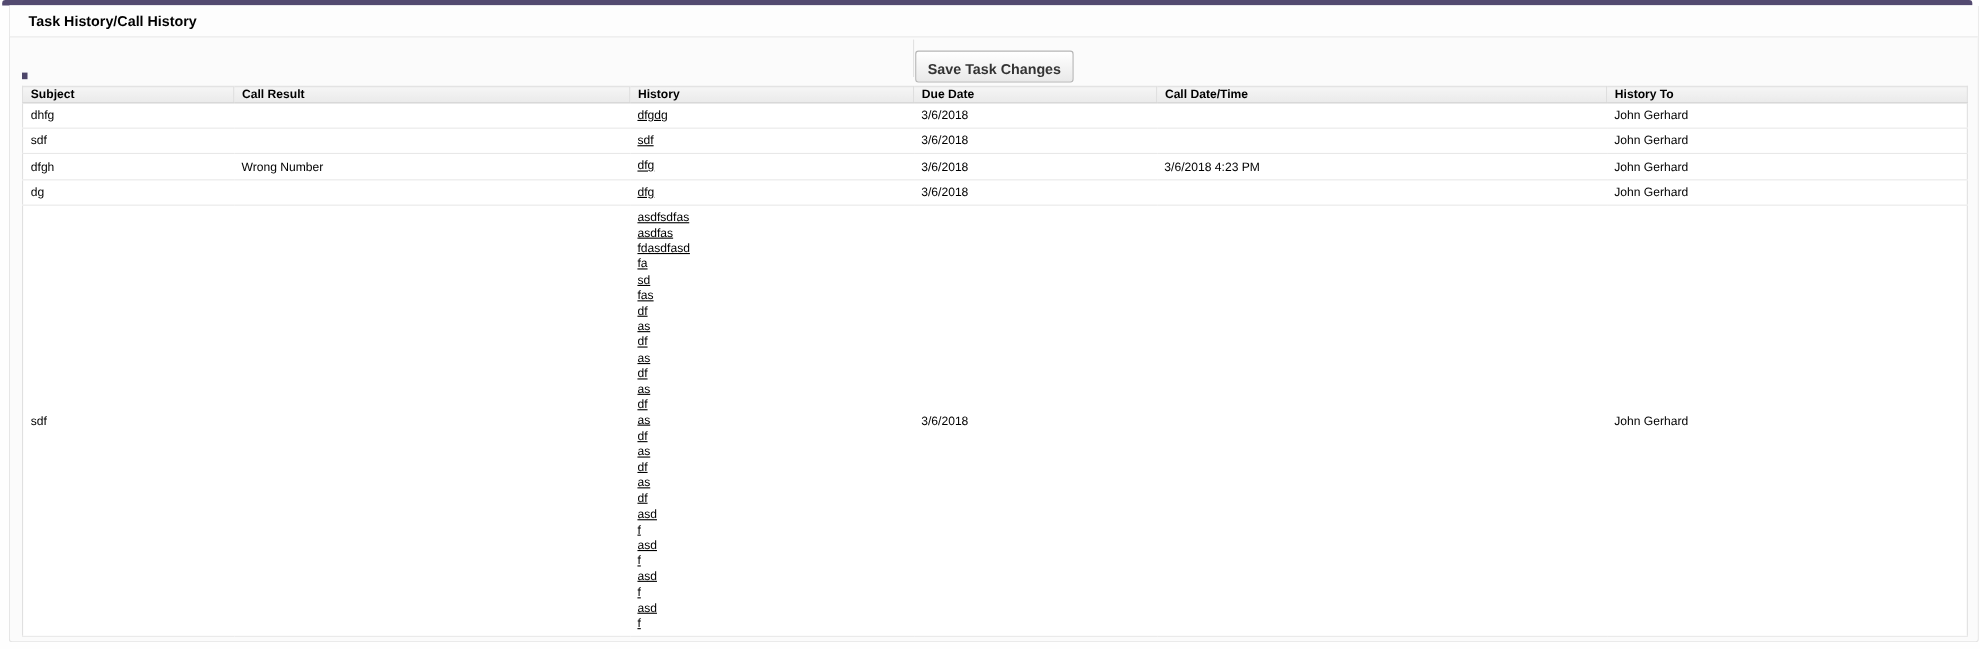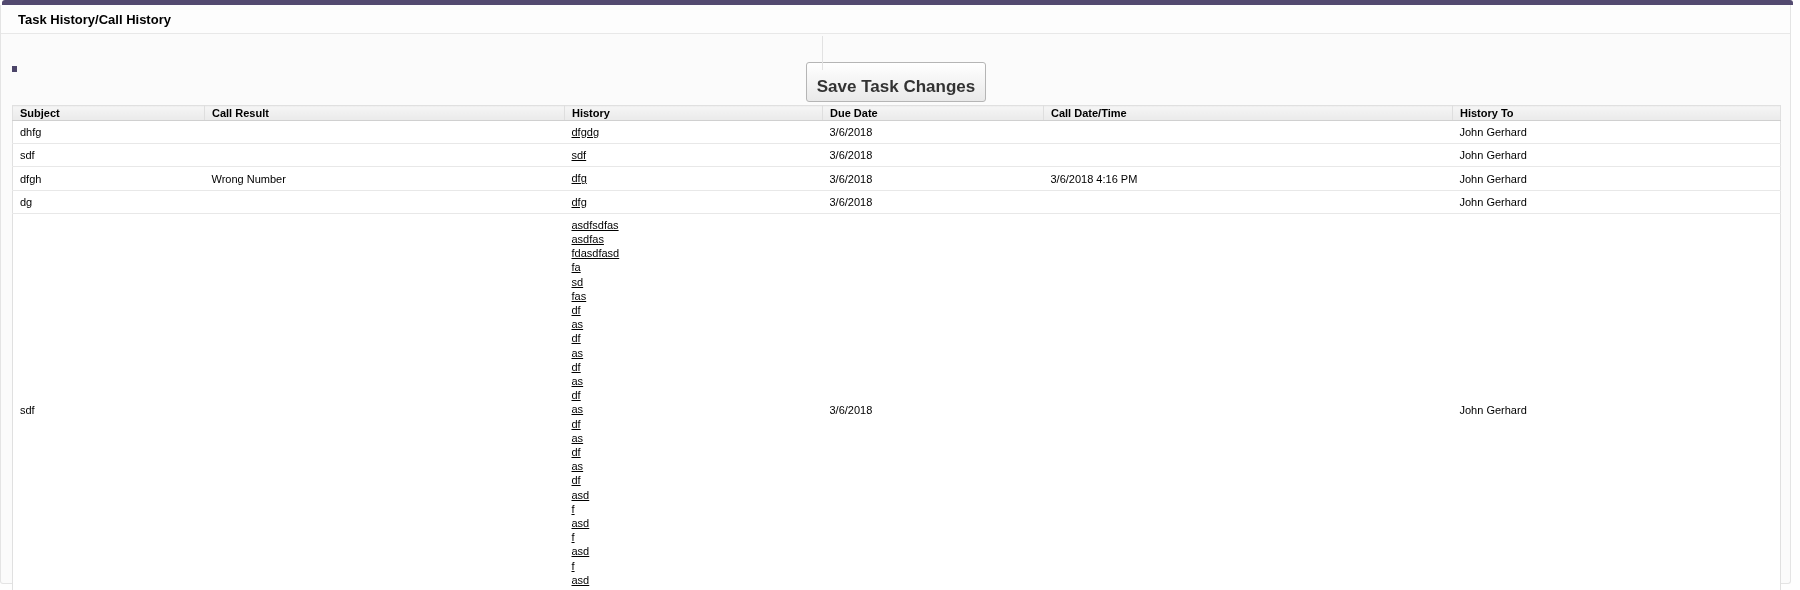--- a/index.html
+++ b/index.html
@@ -16,21 +16,21 @@
   
   .accent-bar {
     position: absolute; left: 2px; top: 0;
     width: 1791px; height: 5px;
     background: #534a70;
     border-radius: 3px 3px 0 0;
   }
 
   
   .panel {
-    position: absolute; left: 0; top: 5px;
+    position: absolute; left: 8px; top: 5px;
     width: 1791px; height: 579px;
     background: #fbfbfb;
     border: 1px solid #e4e4e4;
     border-top: none;
     border-radius: 0 0 3px 3px;
   }
   .panel-header {
     height: 29px;
     background: #fdfdfd;
     border-bottom: 1px solid #e8e8e8;
@@ -46,29 +46,28 @@
 
   
   .button-row {
     width: 1768px;
     margin-left: 11px;
     text-align: center;
     padding: 12px 0 3px 0;
   }
   .btn {
     font-family: "Liberation Sans", sans-serif;
-    font-size: 17px;
+    font-size: 13px;
     font-weight: bold;
     color: #333;
-    padding: 14px 10px 4px 10px;
+    padding: 8px 10px 4px 10px;
     border: 1px solid #b5b5b5;
     border-radius: 3px;
     background: linear-gradient(#ffffff, #e9e9e9);
     cursor: pointer;
-    margin-top: 16px;
   }
 
   
   .corner-marker {
     position: absolute; left: 11px; top: 61px;
     width: 5px; height: 6px;
     background: #4c4569;
   }
   .guide-line {
     position: absolute; left: 821px; top: 31px;
@@ -161,21 +160,21 @@
               <td class="cell-comments">sdf</td>
               <td class="cell-due_date">3/6/2018</td>
               <td class="cell-call_datetime"></td>
               <td class="cell-assigned_to"><a>John Gerhard</a></td>
             </tr>
             <tr class="single-row">
               <td class="cell-subject"><a>dfgh</a></td>
               <td class="cell-call_result">Wrong Number</td>
               <td class="cell-comments">dfg</td>
               <td class="cell-due_date">3/6/2018</td>
-              <td class="cell-call_datetime">3/6/2018 4:16 PM</td>
+              <td class="cell-call_datetime">3/6/2018 4:23 PM</td>
               <td class="cell-assigned_to"><a>John Gerhard</a></td>
             </tr>
             <tr class="single-row">
               <td class="cell-subject"><a>dg</a></td>
               <td class="cell-call_result"></td>
               <td class="cell-comments">dfg</td>
               <td class="cell-due_date">3/6/2018</td>
               <td class="cell-call_datetime"></td>
               <td class="cell-assigned_to"><a>John Gerhard</a></td>
             </tr>

